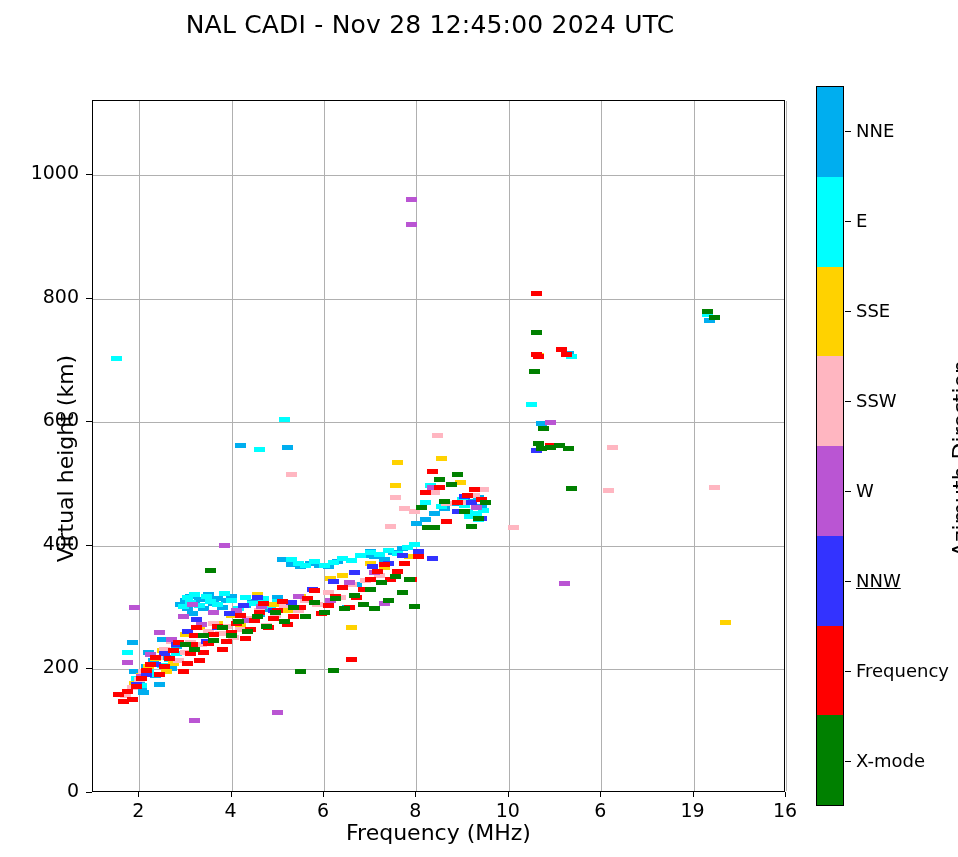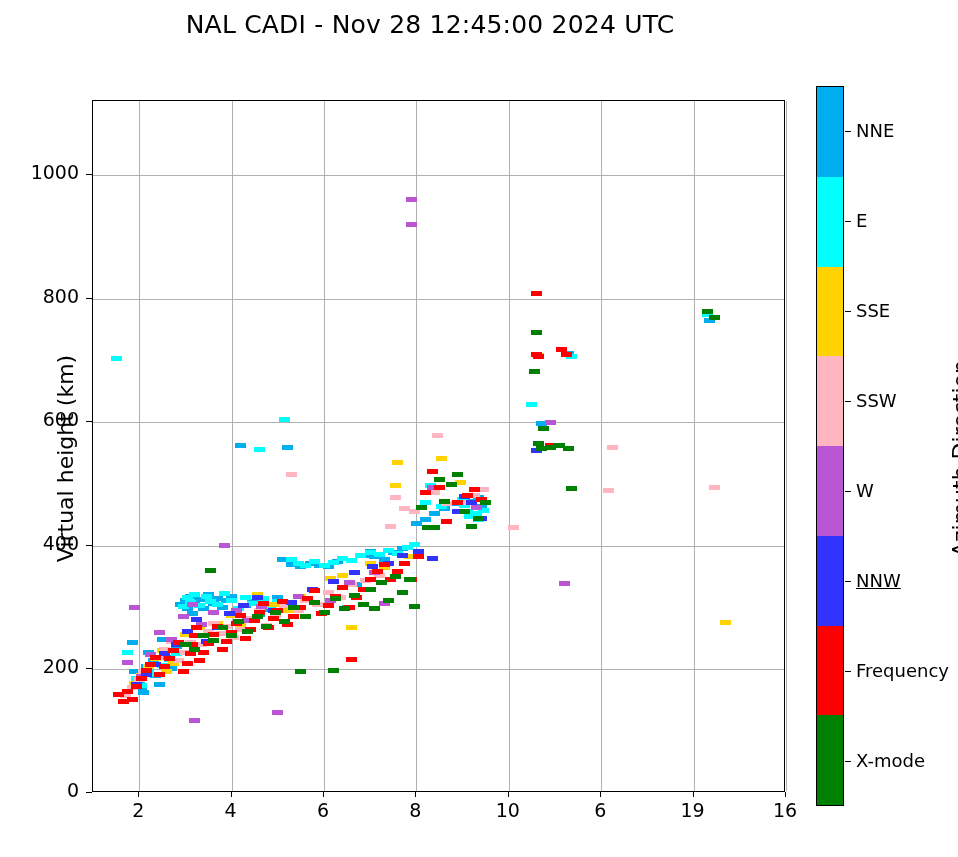--- a/index.html
+++ b/index.html
@@ -486,20 +486,21 @@
       <div class="ytick" style="top: 544.857px;"></div>
       <div class="ylab" style="top: 544.857px;">400</div>
       <div class="ytick" style="top: 421.286px;"></div>
       <div class="ylab" style="top: 421.286px;">600</div>
       <div class="ytick" style="top: 297.714px;"></div>
       <div class="ylab" style="top: 297.714px;">800</div>
       <div class="ytick" style="top: 174.143px;"></div>
       <div class="ylab" style="top: 174.143px;">1000</div>
     </div>
 
+  <div id="xlabel">Frequency (MHz)</div>
   <div id="ylabel">Virtual height (km)</div>
 
   <div id="cbar">
       <div class="cseg" style="height: 12.5%; background: rgb(0, 174, 239);"></div>
       <div class="cseg" style="height: 12.5%; background: rgb(0, 255, 255);"></div>
       <div class="cseg" style="height: 12.5%; background: rgb(255, 210, 0);"></div>
       <div class="cseg" style="height: 12.5%; background: rgb(255, 182, 193);"></div>
       <div class="cseg" style="height: 12.5%; background: rgb(186, 85, 211);"></div>
       <div class="cseg" style="height: 12.5%; background: rgb(51, 51, 255);"></div>
       <div class="cseg" style="height: 12.5%; background: rgb(255, 0, 0);"></div>

